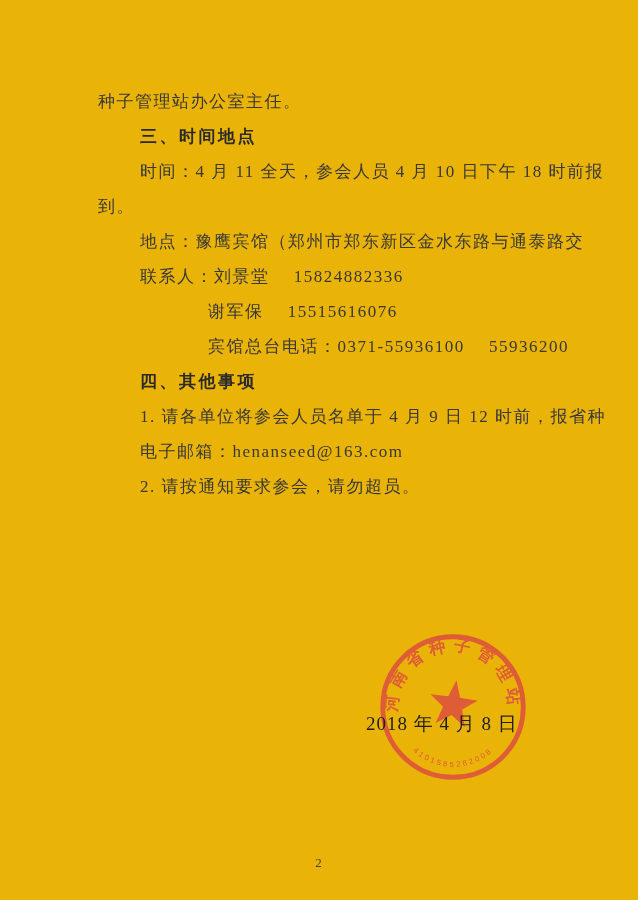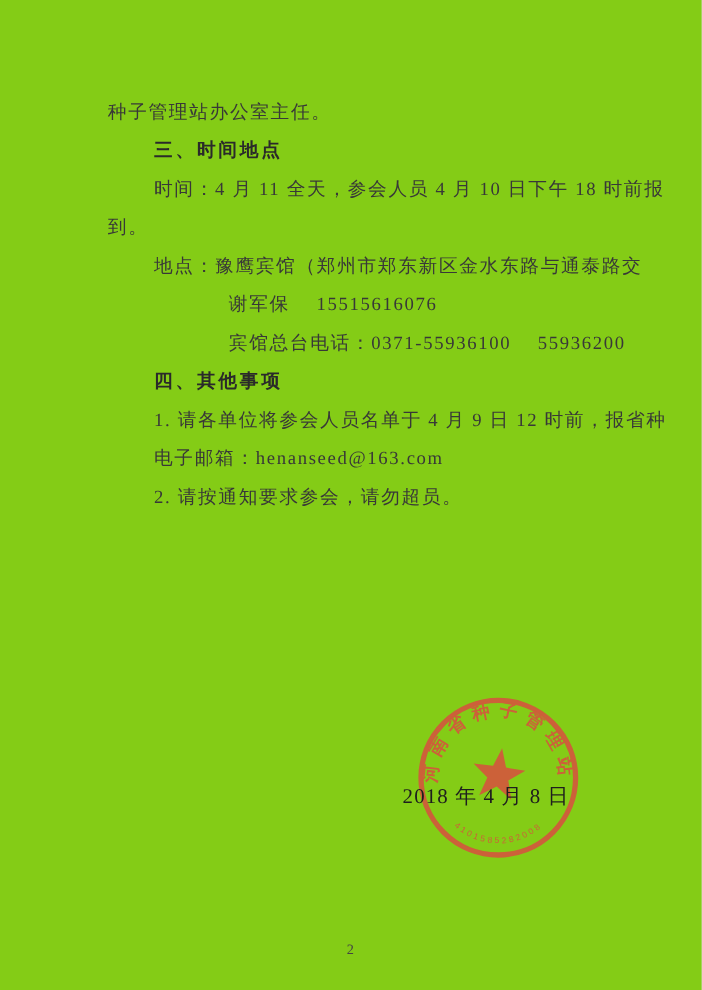--- a/index.html
+++ b/index.html
@@ -1,21 +1,21 @@
 <!DOCTYPE html>
 <html><head>
 <meta charset="utf-8">
 <style>
   html, body { margin: 0; padding: 0; background: #e8e8e8; }
   .page {
     position: relative;
     width: 638px;
     height: 900px;
     margin: 0 auto;
-    background: #84cc16;
+    background: #eab308;
     overflow: hidden;
     font-family: "Liberation Serif", "DejaVu Serif", serif;
     color: #383838;
   }
   .doc {
     position: absolute;
     left: 98px;
     top: 84px;
     width: 460px;
   }
@@ -73,20 +73,21 @@
 
 <div class="page">
 
   <main class="doc">
     <p class="ln">种子管理站办公室主任。</p>
 
     <p class="ln heading indent1">三、时间地点</p>
     <p class="ln indent1">时间：4 月 11 全天，参会人员 4 月 10 日下午 18 时前报</p>
     <p class="ln">到。</p>
     <p class="ln indent1">地点：豫鹰宾馆（郑州市郑东新区金水东路与通泰路交</p>
+    <p class="ln indent1">联系人：刘景堂　 15824882336</p>
     <p class="ln indent2">谢军保　 15515616076</p>
     <p class="ln indent2">宾馆总台电话：0371-55936100　 55936200</p>
 
     <p class="ln heading indent1">四、其他事项</p>
     <p class="ln indent1">1. 请各单位将参会人员名单于 4 月 9 日 12 时前，报省种</p>
     <p class="ln indent1">电子邮箱：henanseed@163.com</p>
     <p class="ln indent1">2. 请按通知要求参会，请勿超员。</p>
 
     <div class="spacer"></div>
   </main>

